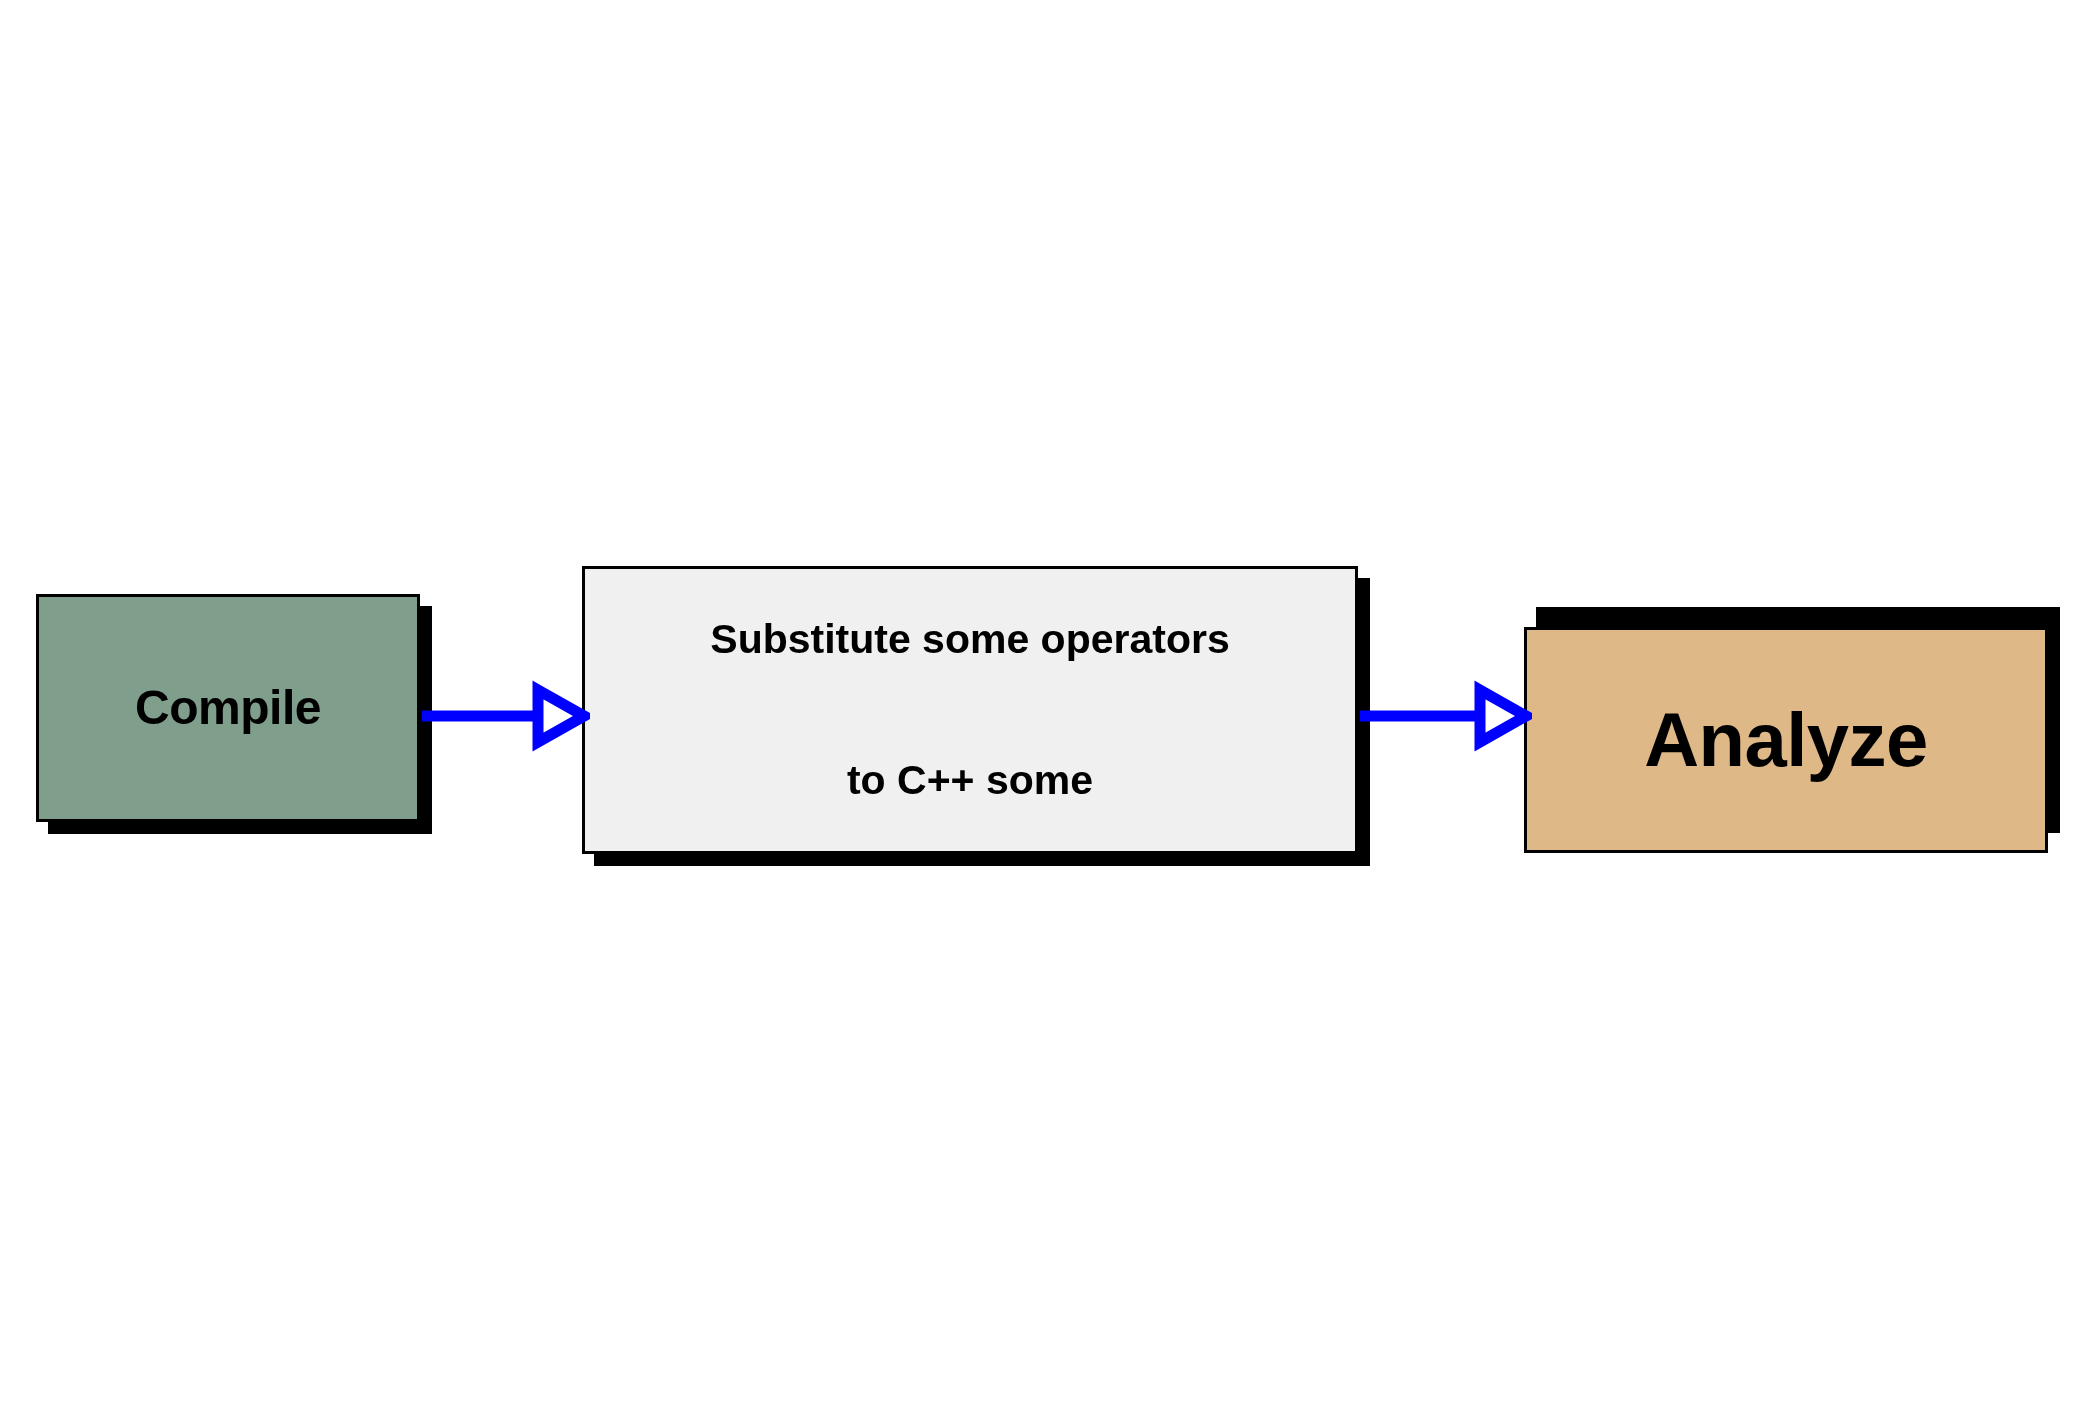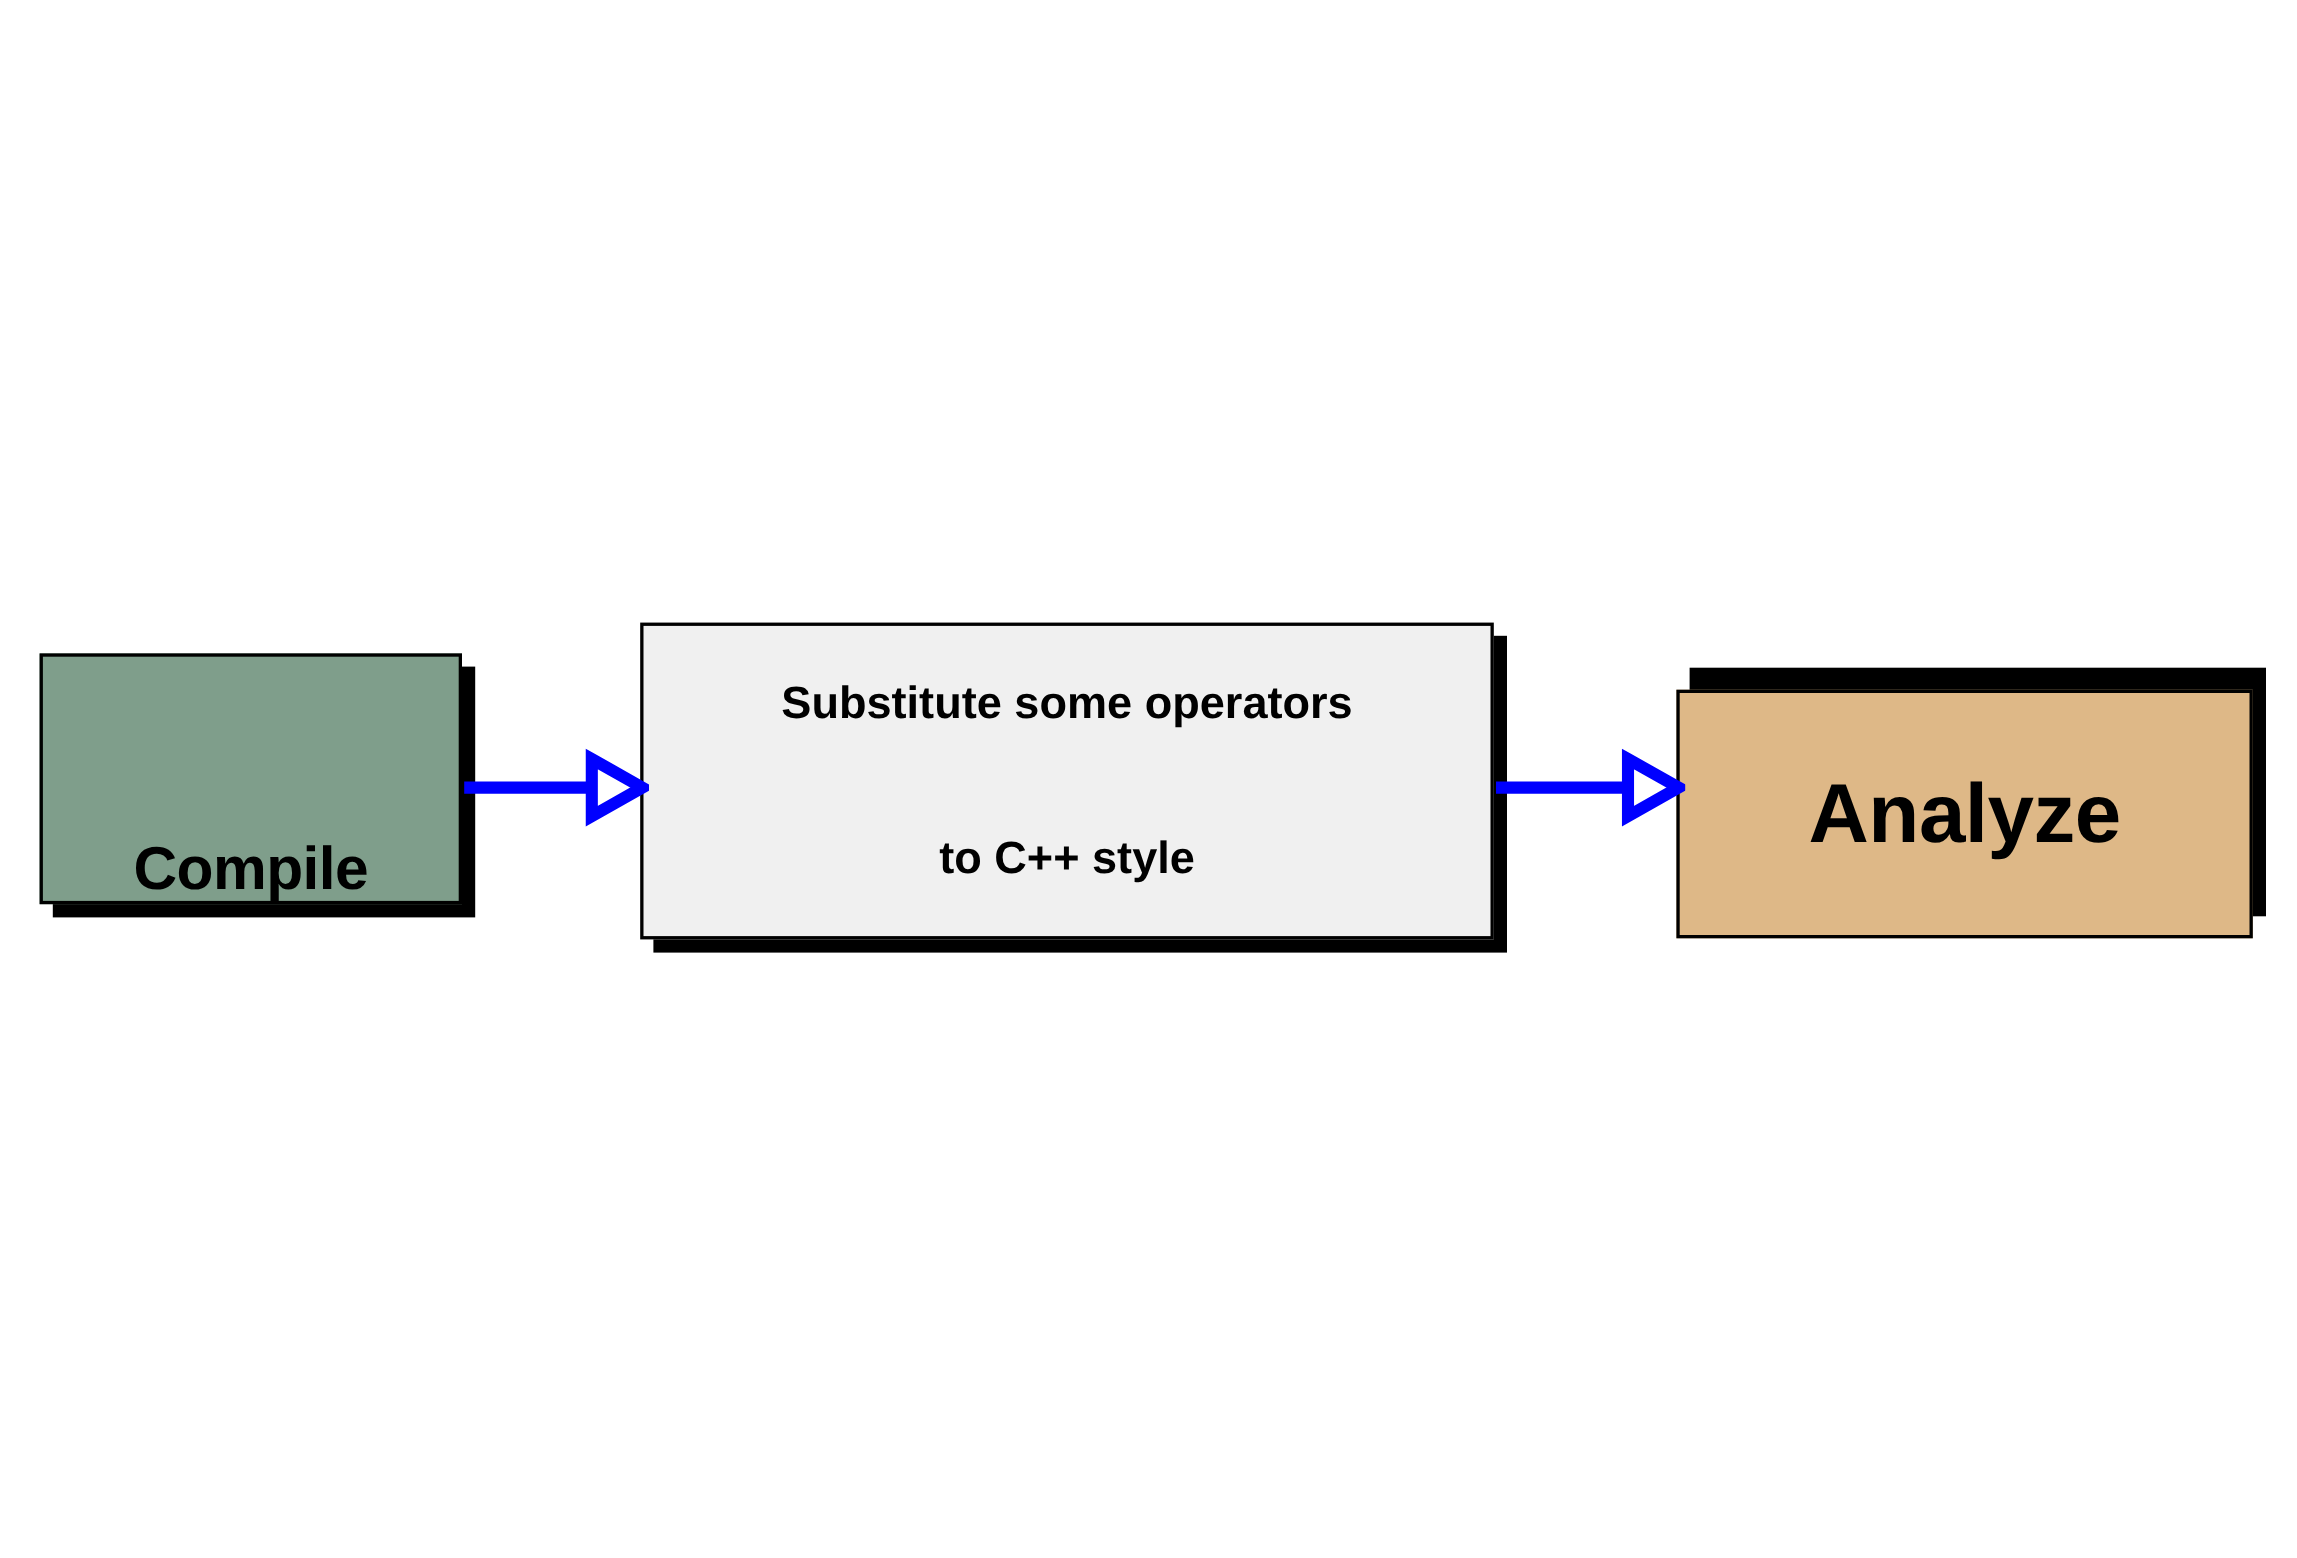--- a/index.html
+++ b/index.html
@@ -38,24 +38,23 @@
     z-index: 1;
   }
 
   
   #node-compile {
     left: 36px;
     top: 594px;
     width: 384px;
     height: 228px;
     background: #7F9E8B;
-    font-size: 55px;
+    font-size: 48px;
     line-height: 1.05;
     letter-spacing: -0.5px;
-    justify-content: flex-end;
   }
   #shadow-compile {
     left: 48px;
     top: 606px;
     width: 384px;
     height: 228px;
   }
 
   
   #node-substitute {
@@ -125,21 +124,21 @@
   </div>
 
   <svg class="arrow" id="arrow-compile-to-substitute" viewBox="0 0 172 72">
     <line x1="4" y1="36" x2="122" y2="36" stroke="#0000FF" stroke-width="11"></line>
     <polygon points="120,10 166,36 120,62" fill="none" stroke="#0000FF" stroke-width="11" stroke-linejoin="miter"></polygon>
   </svg>
 
   <div class="node-shadow" id="shadow-substitute"></div>
   <div class="node" id="node-substitute">
     <span class="line-1">Substitute some operators</span>
-    <span class="line-2">to C++ style</span>
+    <span class="line-2">to C++ some</span>
   </div>
 
   <svg class="arrow" id="arrow-substitute-to-analyze" viewBox="0 0 176 72">
     <line x1="4" y1="36" x2="126" y2="36" stroke="#0000FF" stroke-width="11"></line>
     <polygon points="124,10 170,36 124,62" fill="none" stroke="#0000FF" stroke-width="11" stroke-linejoin="miter"></polygon>
   </svg>
 
   <div class="node-shadow" id="shadow-analyze"></div>
   <div class="node" id="node-analyze">
     <span>Analyze</span>

